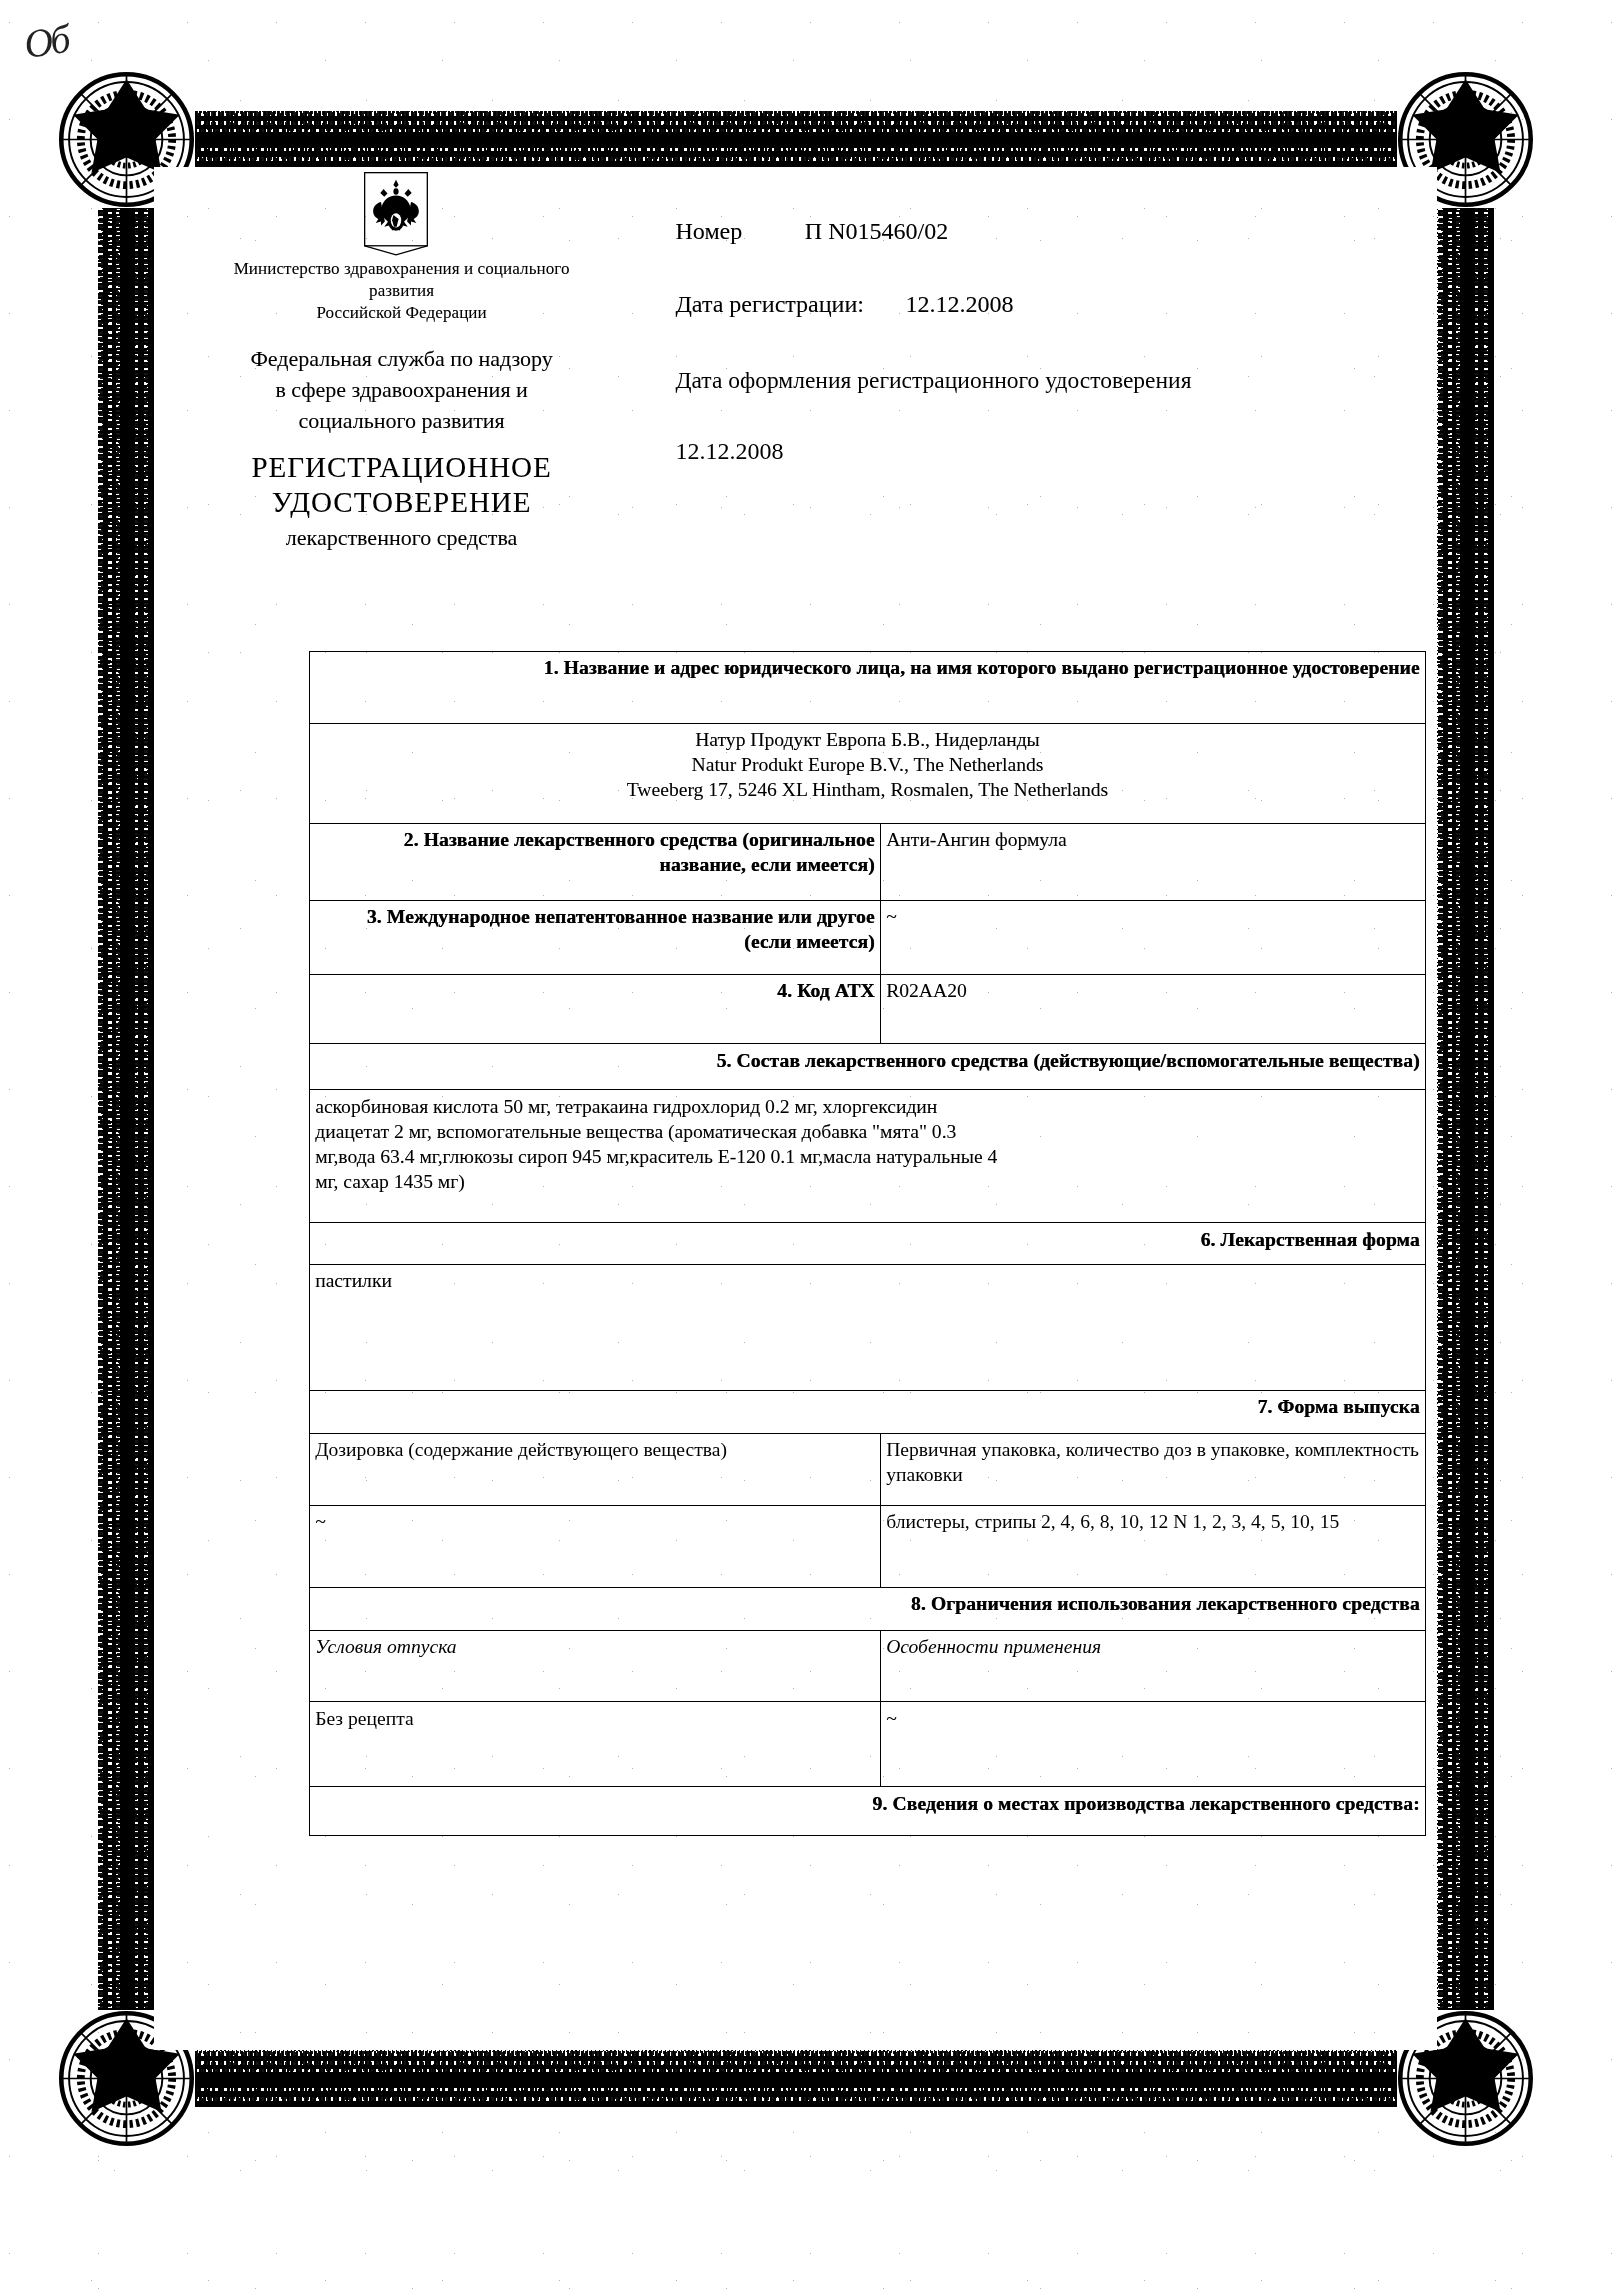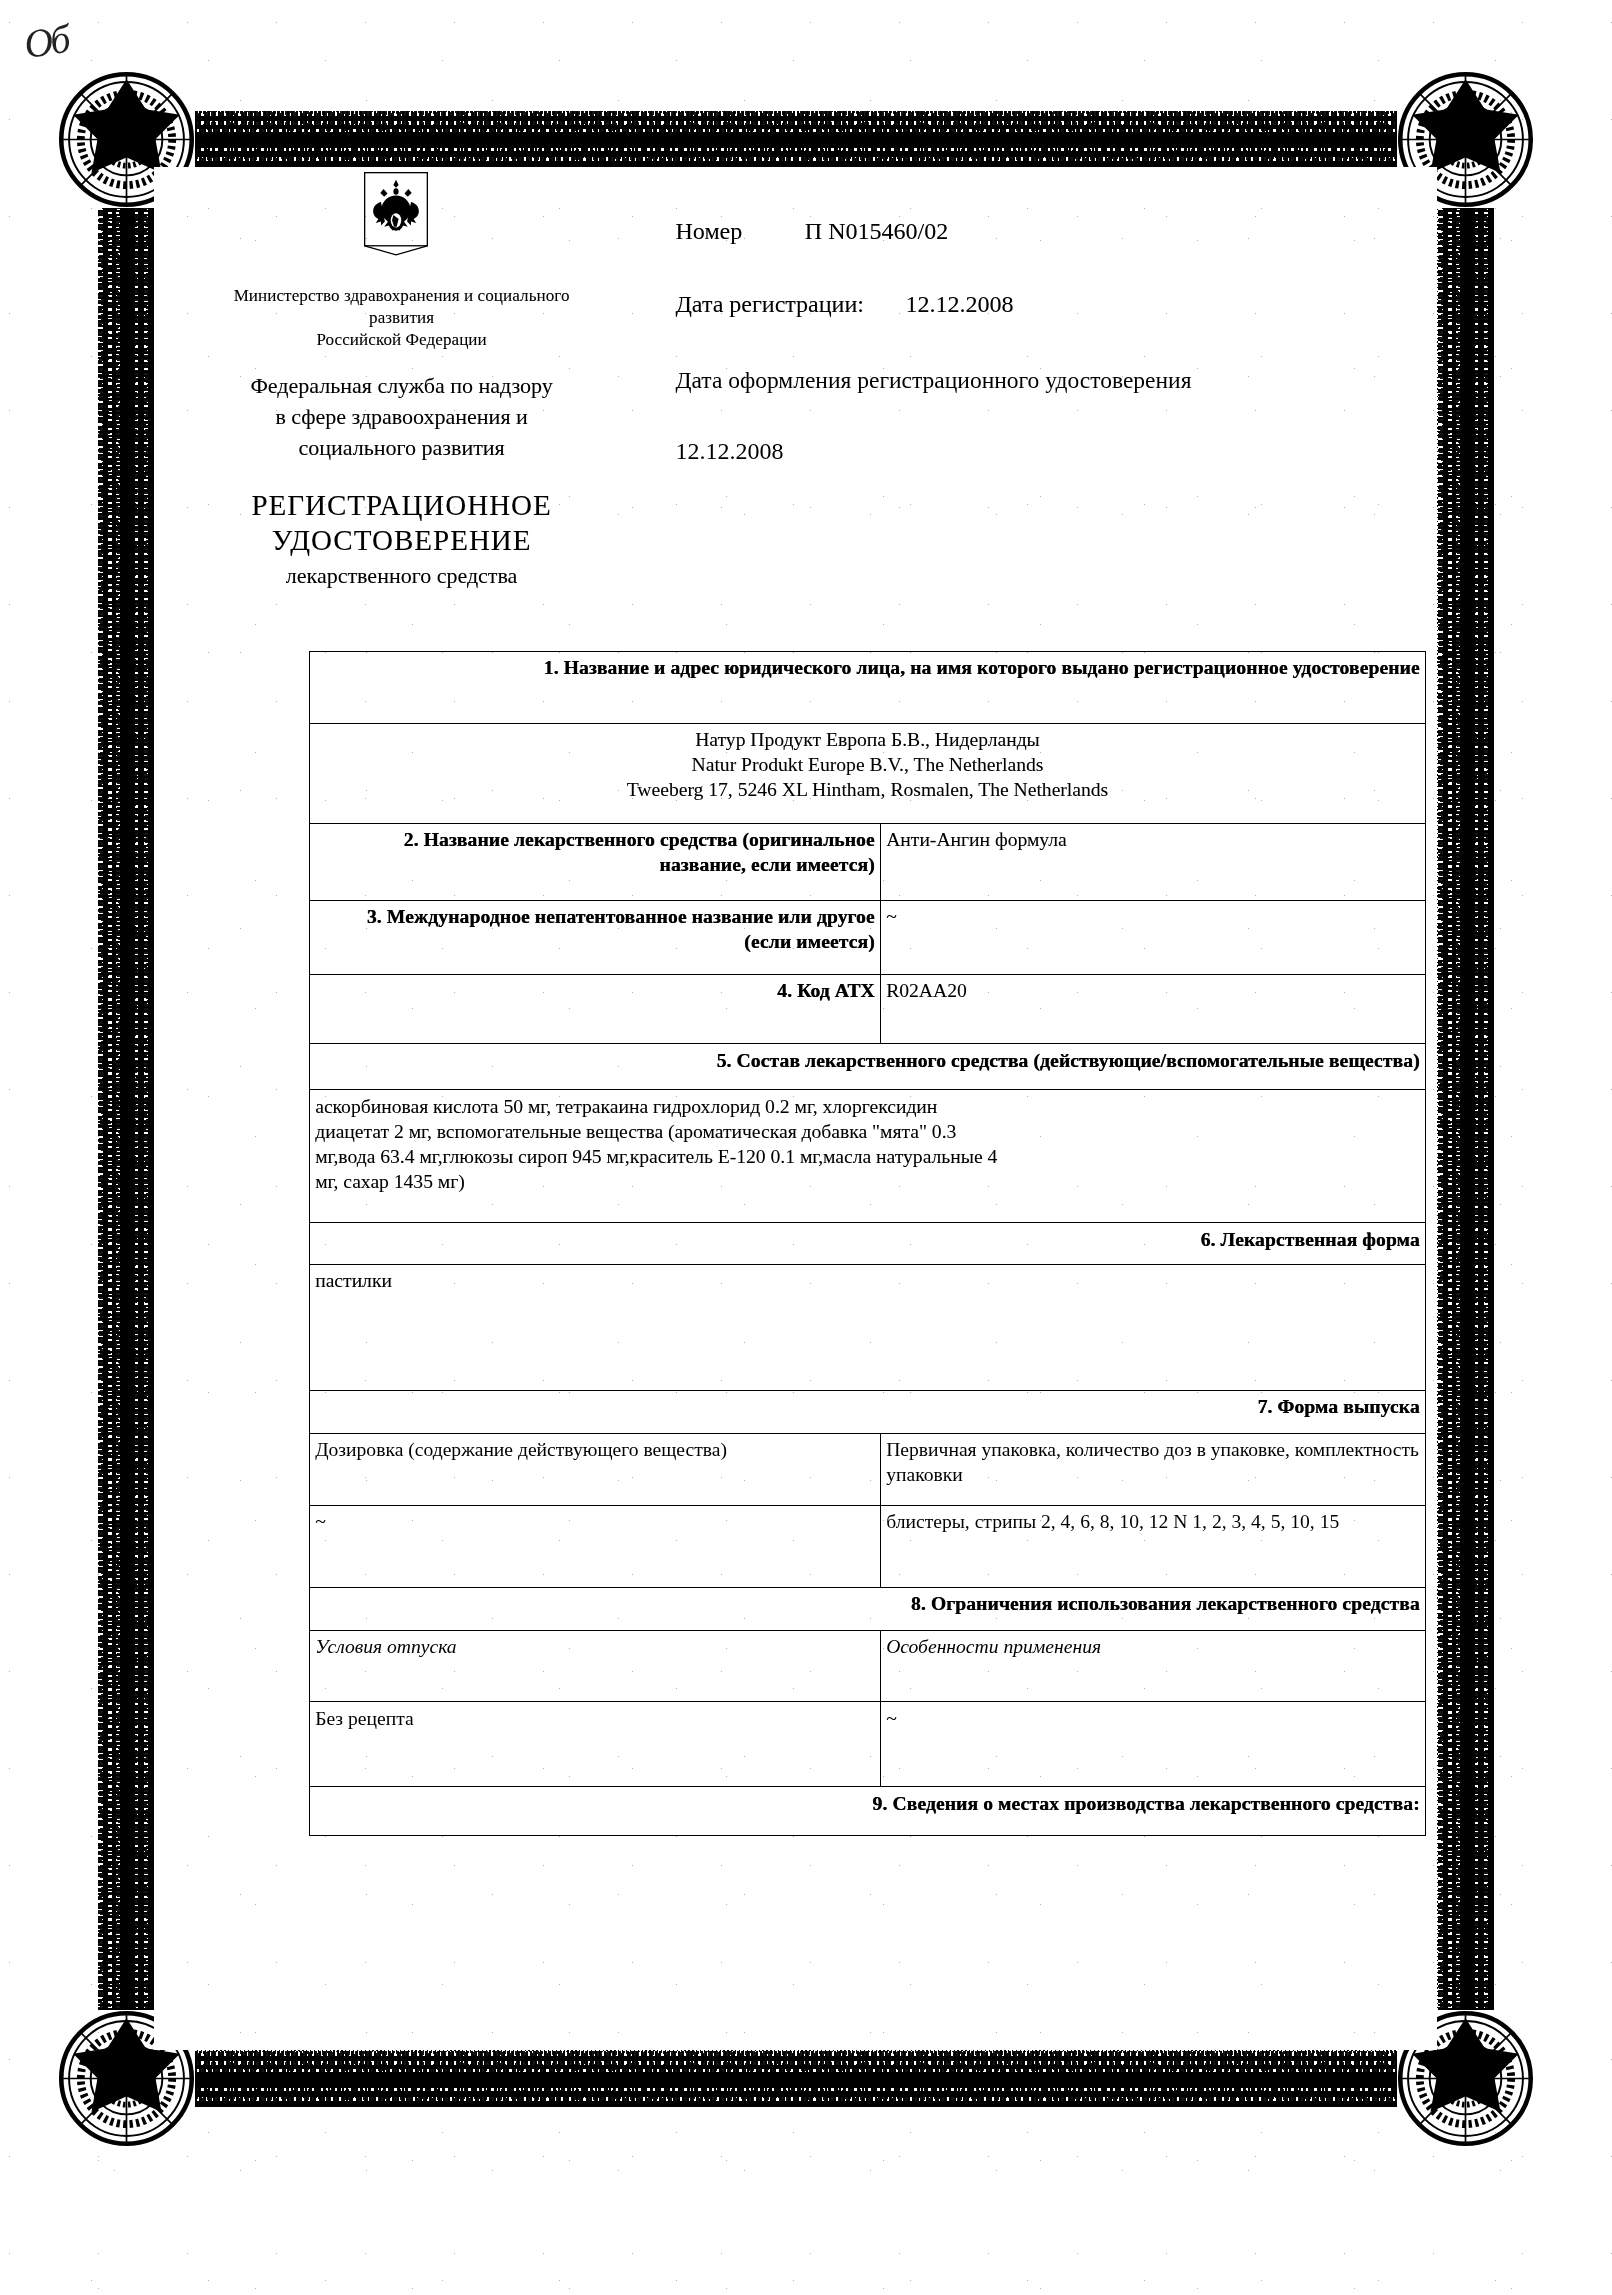--- a/index.html
+++ b/index.html
@@ -94,21 +94,21 @@
   }
   #ministry{
     position:absolute;left:19.6px;top:91px;width:456px;
     text-align:center;font-size:17px;line-height:1.30;letter-spacing:0.1px;
   }
   #agency{
     position:absolute;left:19.6px;top:176px;width:456px;
     text-align:center;font-size:22px;line-height:1.42;
   }
   #cert-title{
-    position:absolute;left:19.6px;top:294px;width:456px;text-align:center;
+    position:absolute;left:19.6px;top:283px;width:456px;text-align:center;
   }
   #cert-title .l1,#cert-title .l2{
     font-size:29px;letter-spacing:1px;line-height:1.22;
   }
   #cert-title .l3{font-size:22px;line-height:1.5;}
 
   #meta{position:absolute;left:515px;top:0;width:730px;}
   .meta-row{position:absolute;white-space:nowrap;}
   .meta-lbl{font-size:24px;}
   .meta-val{font-size:24px;}
@@ -156,21 +156,20 @@
   .h-pack-val{height:73px;}
   .h-sec8h{height:34px;}
   .h-cond-hd{height:63px;}
   .h-cond-val{height:76px;}
   .h-sec9{height:40px;}
 
   
   td.hd{text-shadow:0.3px 0 0 rgba(0,0,0,.55), -0.3px 0 0 rgba(0,0,0,.35), 0 0.3px 0 rgba(0,0,0,.35);}
   #ministry,#agency,#cert-title,.meta-lbl,.meta-val,td.body{
     text-shadow:0.2px 0 0 rgba(0,0,0,.25);
-    margin-top:27px;
   }
 </style>
 </head>
 <body>
 
 <div class="handwriting">Об</div>
 
 <div id="frame">
   <div class="band band-h band-top guilloche-h"></div>
   <div class="band band-h band-bot guilloche-h"></div>

